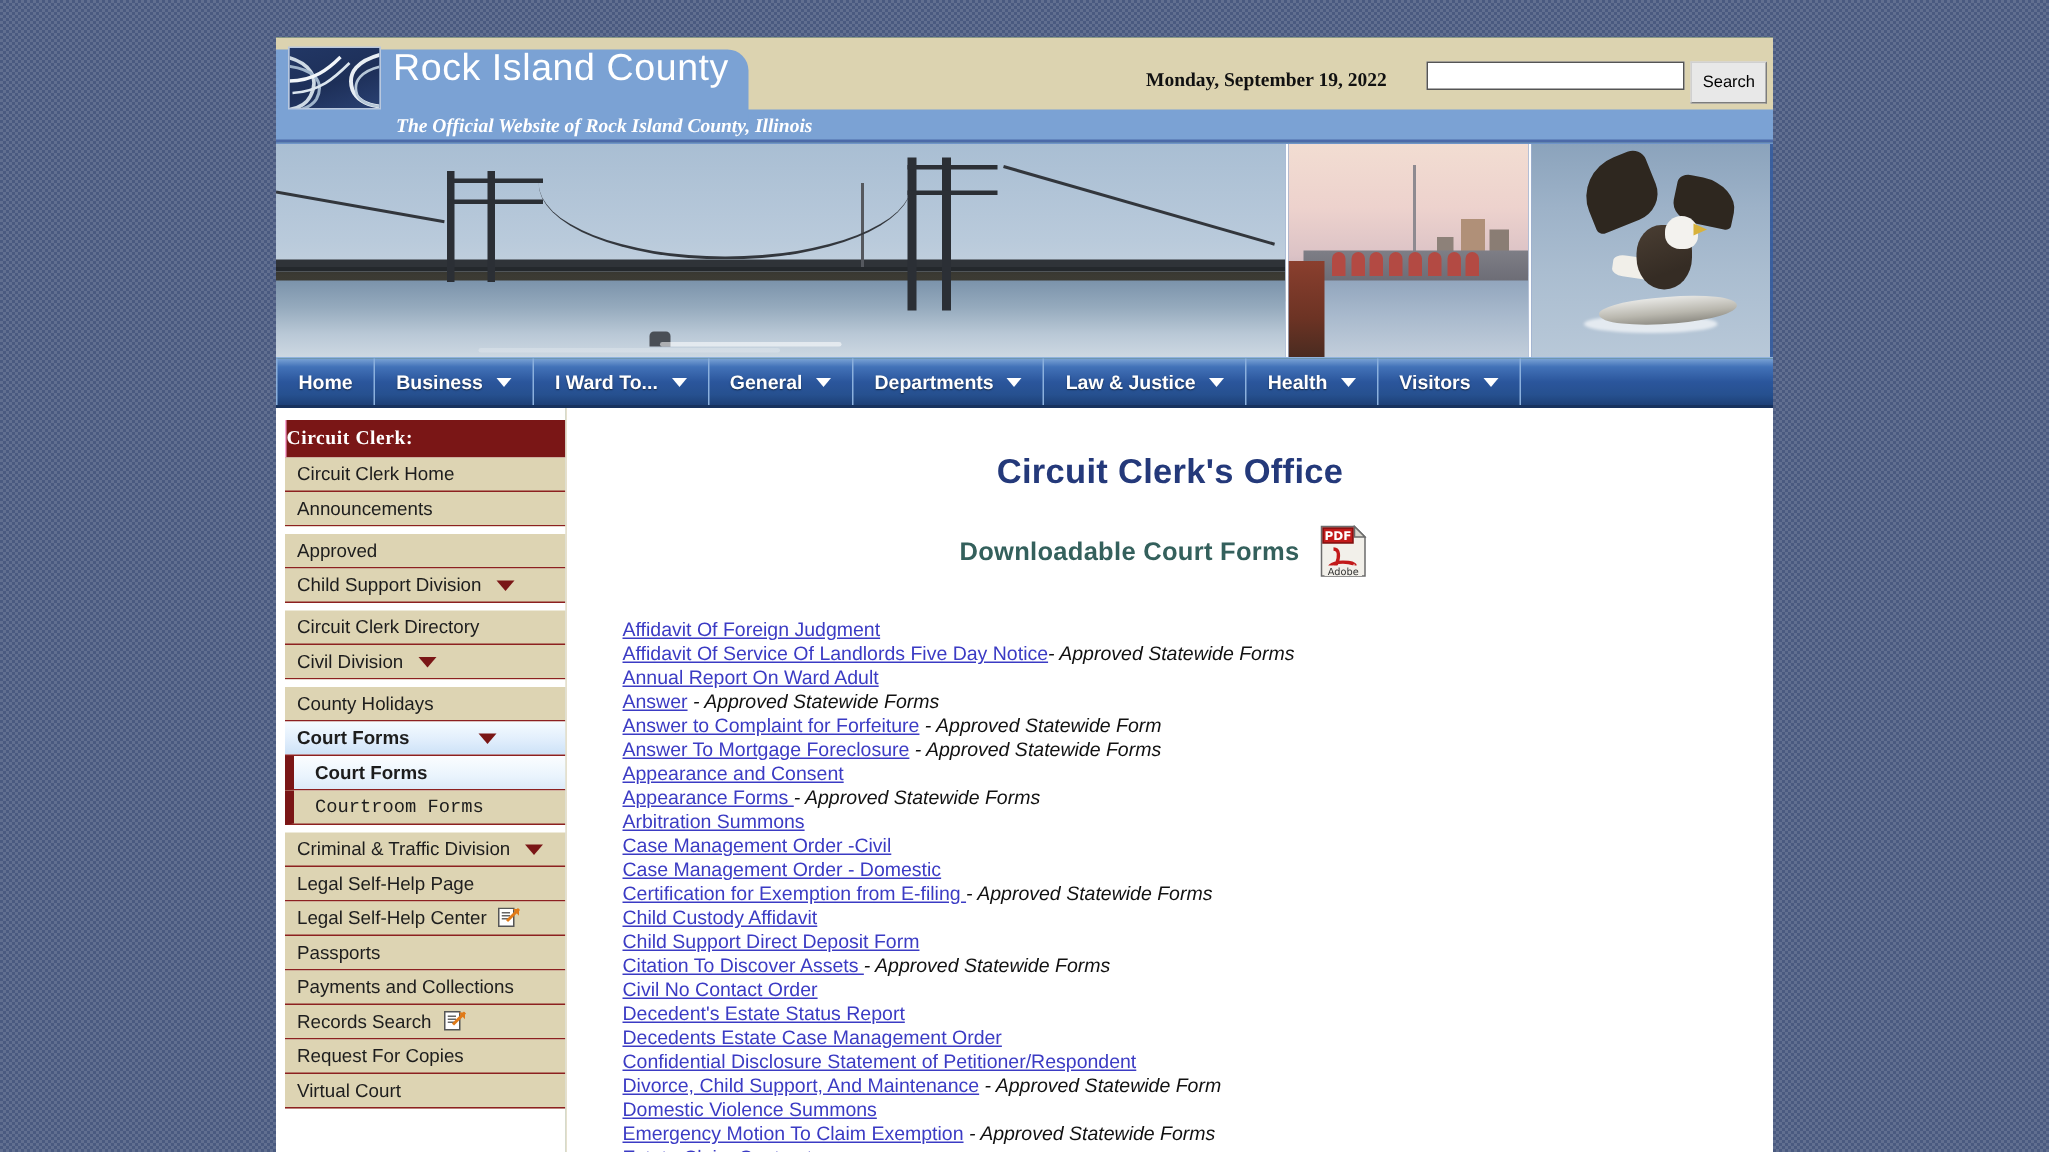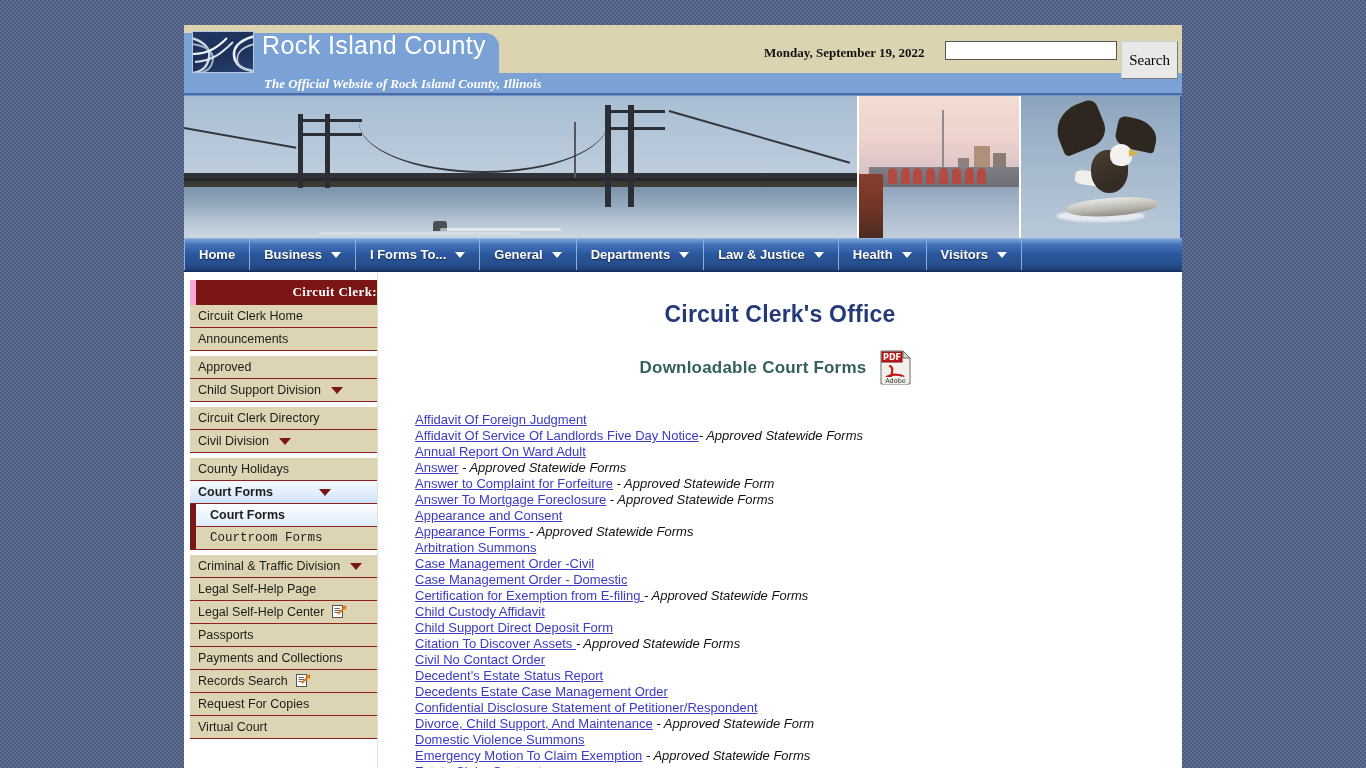--- a/index.html
+++ b/index.html
@@ -94,26 +94,26 @@
   }
   .search-input {
     width: 172px; height: 19px;
     border: 1px solid #555;
     background: #ffffff;
     font-family: "Liberation Sans", sans-serif;
     font-size: 12px;
     padding: 0 3px;
   }
   .search-btn {
-    height: 38px;
+    height: 28px;
     padding: 0 7px;
     background: #e8e8e8;
     border: 1px outset #d0d0d0;
-    font-family: Liberation Serif, serif;
-    font-size: 15px;
+    font-family: Liberation Sans, sans-serif;
+    font-size: 11px;
     color: #000;
     cursor: pointer;
   }
   .header-rule {
     position:absolute; left:0; top:68px; width:998px; height:2px;
     background:#4c6aa8;
   }
 
   
   .banner {
@@ -211,24 +211,24 @@
     width: 193px;
     background: #ffffff;
     padding: 8px 0 0 6px;
   }
   .side-head {
     background: #7a1616;
     color: #ffffff;
     font-size: 13px;
     font-weight: bold;
     font-family: "Liberation Serif", serif;
-    text-align: right;
+    text-align: left;
     padding: 4px 0 5px;
     letter-spacing: .4px;
-    border-left: 6px solid #f9a8d4;
+    border-left: 1px solid #f9a8d4;
   }
   .side-item {
     position: relative;
     background: #ddd4b3;
     border-bottom: 1px solid #8c2020;
     padding: 4px 8px 4px 8px;
     font-size: 12.5px;
     color: #1d1d1d;
     cursor: pointer;
     display: flex;
@@ -408,21 +408,21 @@
 
   <div class="nav">
     <div class="nav-item">
       <span>Home</span>
     </div>
     <div class="nav-item">
       <span>Business</span>
       <span class="nav-caret"></span>
     </div>
     <div class="nav-item">
-      <span>I Forms To...</span>
+      <span>I Ward To...</span>
       <span class="nav-caret"></span>
     </div>
     <div class="nav-item">
       <span>General</span>
       <span class="nav-caret"></span>
     </div>
     <div class="nav-item">
       <span>Departments</span>
       <span class="nav-caret"></span>
     </div>

